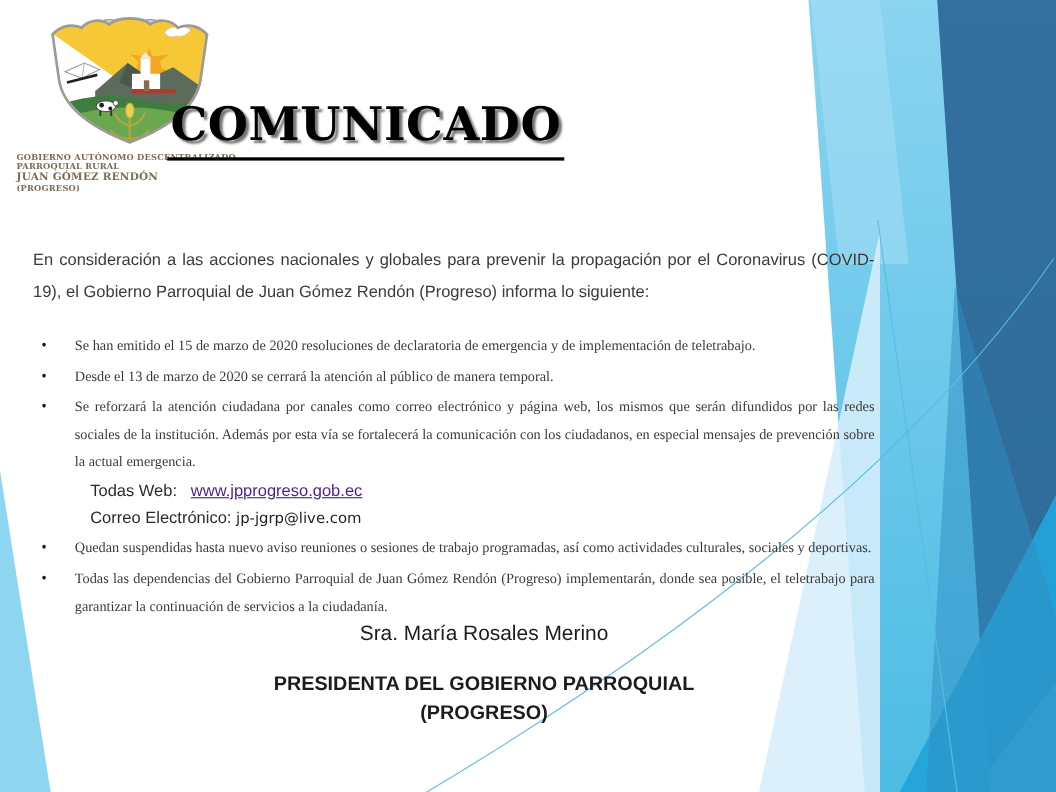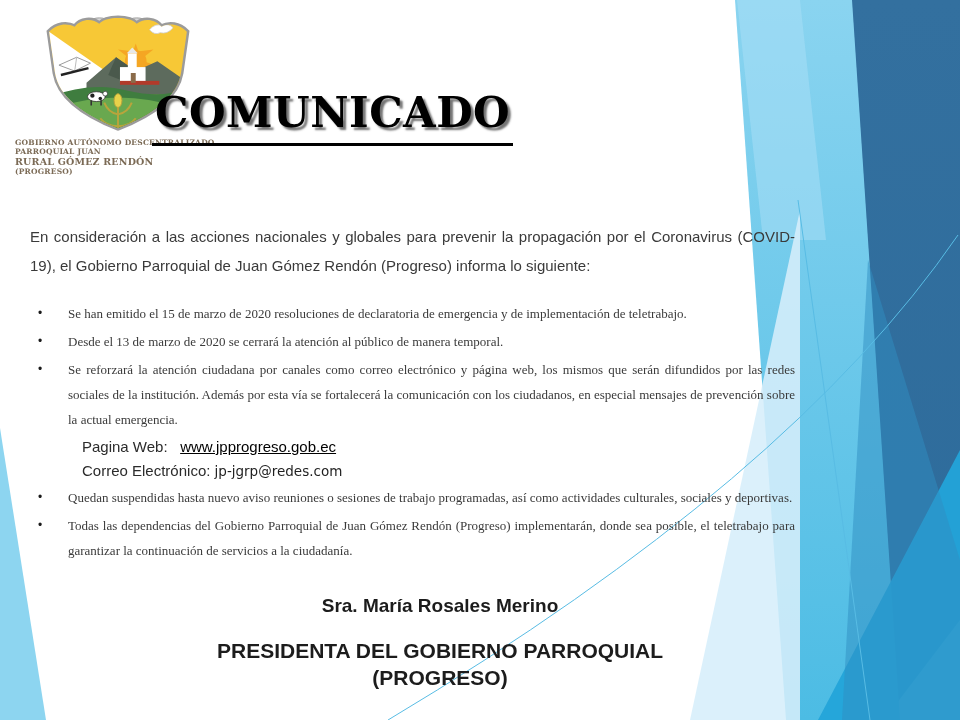--- a/index.html
+++ b/index.html
@@ -37,27 +37,27 @@
   .intro { font-size:15px; line-height:29px; text-align:justify; margin:0 0 21px 0; }
 
   .bullets { }
   .bullet-row { position:relative; padding-left:38px; margin-bottom:3px; }
   .bullet-marker { position:absolute; left:8px; top:0; font-size:12px; line-height:25px; color:#1a1a1a; }
   .bullet-text { display:block; font-size:13px; line-height:25px; text-align:justify;font-family:Liberation Serif, serif; }
 
   .contact-block { padding-left:52px; margin:1px 0 2px 0; }
   .contact-line { font-size:15px; line-height:24px; }
   .contact-label { color:#2b2b2b; }
-  .web-link { color:#000000; text-decoration:underline; cursor:pointer;text-align:right; }
+  .web-link { color:#4c1d95; text-decoration:underline; cursor:pointer;text-align:right; }
   .email-text { font-size:13.5px; color:#1f1f1f; font-family:"DejaVu Sans", sans-serif; }
 
   
   .signature { position:absolute; left:60px; top:566px; width:760px; text-align:center; color:#1c1c1c; }
-  .sig-name { font-size:19px; font-weight:bold; margin-bottom:20px;margin-top:29px; }
-  .sig-title-line { font-size:21px; font-weight:bold; line-height:27px; }
+  .sig-name { font-size:19px; font-weight:normal; margin-bottom:20px; }
+  .sig-title-line { font-size:18px; font-weight:bold; line-height:27px; }
 </style>
 </head>
 <body>
 
 <div class="slide">
 
   <svg class="bg-svg" viewBox="0 0 960 720" aria-hidden="true">
     <defs>
       <linearGradient id="gradSky" x1="0" y1="0" x2="0" y2="1">
         <stop offset="0" stop-color="#8ad4f0"></stop>
@@ -130,22 +130,22 @@
           <path d="M86,106 q-10,-2 -14,-12"></path>
           <path d="M86,106 q10,-2 14,-12"></path>
           <path d="M86,118 q-12,0 -18,-8"></path>
           <path d="M86,118 q12,0 18,-8"></path>
         </g>
         <ellipse cx="86" cy="92" rx="4" ry="7" fill="#e8d24a" stroke="#b9a43c" stroke-width="1"></ellipse>
       </g>
     </svg>
     <div class="logo-caption">
       <div class="cap-line-1">GOBIERNO AUTÓNOMO DESCENTRALIZADO</div>
-      <div class="cap-line-2">PARROQUIAL JUAN</div>
-      <div class="cap-line-3">RURAL GÓMEZ RENDÓN</div>
+      <div class="cap-line-2">PARROQUIAL RURAL</div>
+      <div class="cap-line-3">JUAN GÓMEZ RENDÓN</div>
       <div class="cap-line-4">(PROGRESO)</div>
     </div>
   </div>
 
   <div class="title-wrap">
     <span class="title-text">COMUNICADO</span>
   </div>
 
   <div class="content">
     <p class="intro">En consideración a las acciones nacionales y globales para prevenir la propagación por el Coronavirus (COVID-19), el Gobierno Parroquial de Juan Gómez Rendón (Progreso) informa lo siguiente:</p>
@@ -162,27 +162,27 @@
         <span class="bullet-text">Desde el 13 de marzo de 2020 se cerrará la atención al público de manera temporal.</span>
       </div>
 
       <div class="bullet-row">
         <span class="bullet-marker">•</span>
         <span class="bullet-text">Se reforzará la atención ciudadana por canales como correo electrónico y página web, los mismos que serán difundidos por las redes sociales de la institución. Además por esta vía se fortalecerá la comunicación con los ciudadanos, en especial mensajes de prevención sobre la actual emergencia.</span>
       </div>
 
       <div class="contact-block">
         <div class="contact-line">
-          <span class="contact-label">Pagina Web:</span>
+          <span class="contact-label">Todas Web:</span>
           <span>&nbsp;</span>
           <a class="web-link">www.jpprogreso.gob.ec</a>
         </div>
         <div class="contact-line">
           <span class="contact-label">Correo Electrónico:</span>
-          <span class="email-text">jp-jgrp@redes.com</span>
+          <span class="email-text">jp-jgrp@live.com</span>
         </div>
       </div>
 
       <div class="bullet-row">
         <span class="bullet-marker">•</span>
         <span class="bullet-text">Quedan suspendidas hasta nuevo aviso reuniones o sesiones de trabajo programadas, así como actividades culturales, sociales y deportivas.</span>
       </div>
 
       <div class="bullet-row">
         <span class="bullet-marker">•</span>

